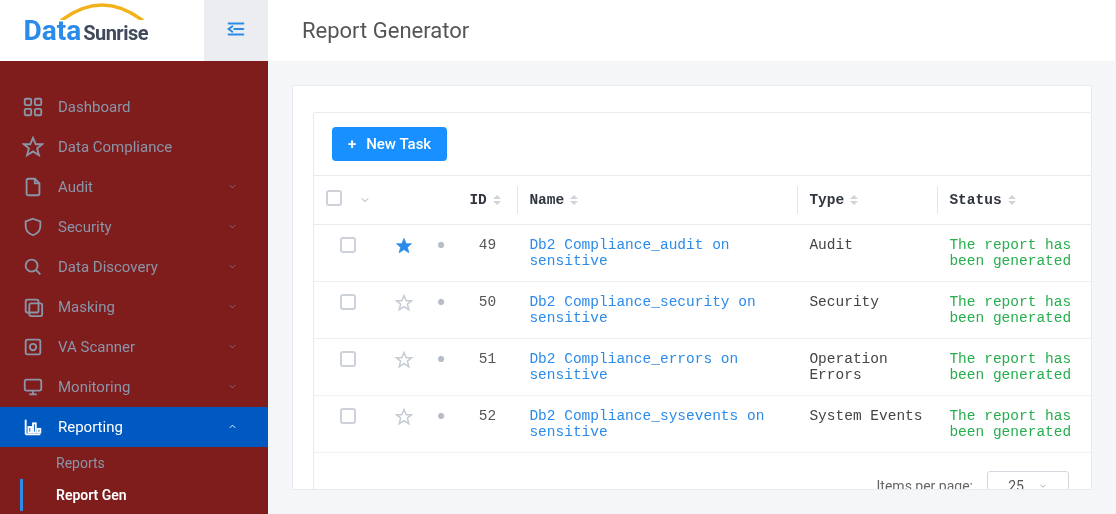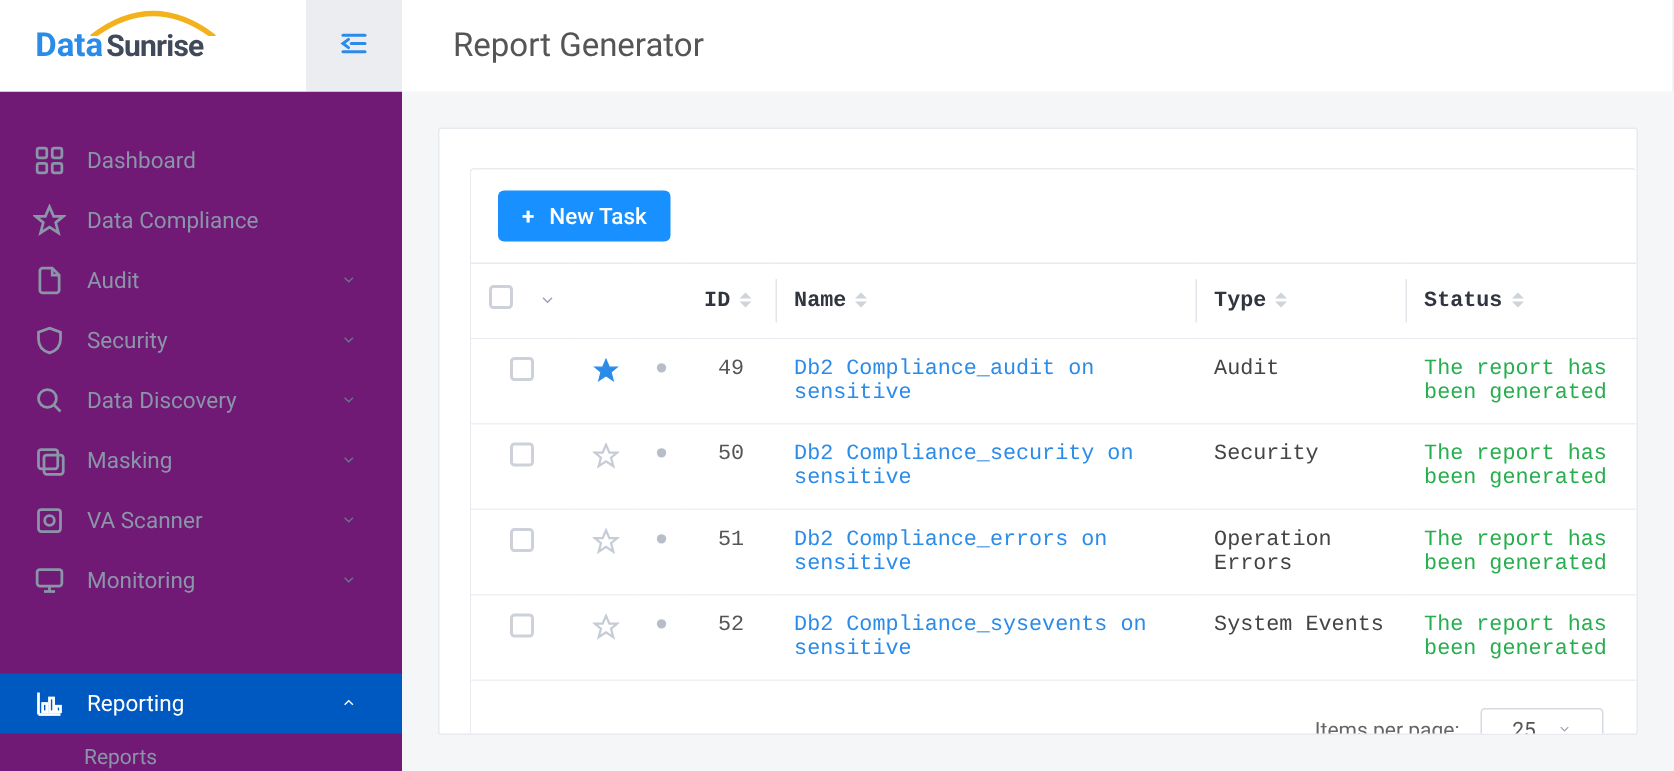--- a/index.html
+++ b/index.html
@@ -1,33 +1,33 @@
 <!DOCTYPE html>
 <html><head>
   <meta charset="utf-8">
   <style>
     * { margin: 0; padding: 0; box-sizing: border-box; }
     body { font-family: -apple-system, BlinkMacSystemFont, "Segoe UI", Roboto, Helvetica, Arial, sans-serif; font-size: 14px; color: #444; background: #f5f6f8; }
     .app { display: flex; flex-direction: column; width: 1116px; height: 514px; overflow: hidden; }
     .top-header { display: flex; height: 61px; background: #fff; }
     .logo-area { width: 204px; display: flex; align-items: center; padding: 0 20px; background: #fff; }
-    .logo-area .data { font-weight: 700; font-size: 22px; color: #2b8be9; }
+    .logo-area .data { font-weight: 700; font-size: 28px; color: #2b8be9; }
     .logo-area .sunrise { font-weight: 700; font-size: 20px; color: #404a5b; margin-left: 2px; letter-spacing: -0.5px; text-align: right; }
     .logo-arc { display:inline-block; vertical-align: 5px; }
     .collapse-btn { width: 64px; display:flex; align-items:center; justify-content:center; background:#ecedf1; cursor:pointer; }
     .collapse-btn svg { width: 22px; height: 22px; stroke:#2b8be9; }
     .title-area { flex:1; display:flex; align-items:center; padding: 16px 34px; font-size: 22px; color:#555; border-right:1px solid #eee; }
     .lower { display:flex; flex:1; overflow:hidden; }
-    .sidebar { width: 268px; background: #701a75; color:#8a95a8; padding-top: 26px; }
+    .sidebar { width: 268px; background: #7f1d1d; color:#8a95a8; padding-top: 26px; }
     .sidebar-item { display:flex; align-items:center; height: 40px; padding: 0 22px; cursor:pointer; font-size:15px; color:#8a95a8; position:relative; }
     .sidebar-item .si-icon { width: 22px; height: 22px; display:flex; align-items:center; justify-content:center; margin-right:14px; }
     .sidebar-item .si-icon svg { stroke:#8a95a8; fill:none; stroke-width:2; }
     .sidebar-item .chev { position:absolute; right:30px; }
     .sidebar-item .chev svg { width:11px; height:11px; stroke:#6b7688; fill:none; stroke-width:2; }
-    .sidebar-item.active { background:#0058c1; color:#fff;margin-top:42px; }
+    .sidebar-item.active { background:#0058c1; color:#fff; }
     .sidebar-item.active .si-icon svg { stroke:#fff; }
     .sidebar-item.active .chev svg { stroke:#fff; }
     .sidebar-sub { padding-left: 56px; }
     .sidebar-sub-item { height: 32px; display:flex; align-items:center; font-size:14px; color:#8a95a8; cursor:pointer; position:relative;}
     .sidebar-sub-item.curr { color:#fff; font-weight:600; }
     .sidebar-sub-item.curr::before { content:""; position:absolute; left:-36px; top:0; bottom:0; width:3px; background:#2b8be9; }
     .main { flex:1; padding: 24px; overflow:hidden; }
     .card { background:#fff; border:1px solid #e8eaef; border-radius:2px; height: 100%; padding: 26px 0 0 0; overflow:hidden; position:relative;}
     .inner { margin: 0 0 0 20px; border:1px solid #e8eaef; border-right:none; border-radius:3px; }
     .toolbar { padding: 14px 18px; }

